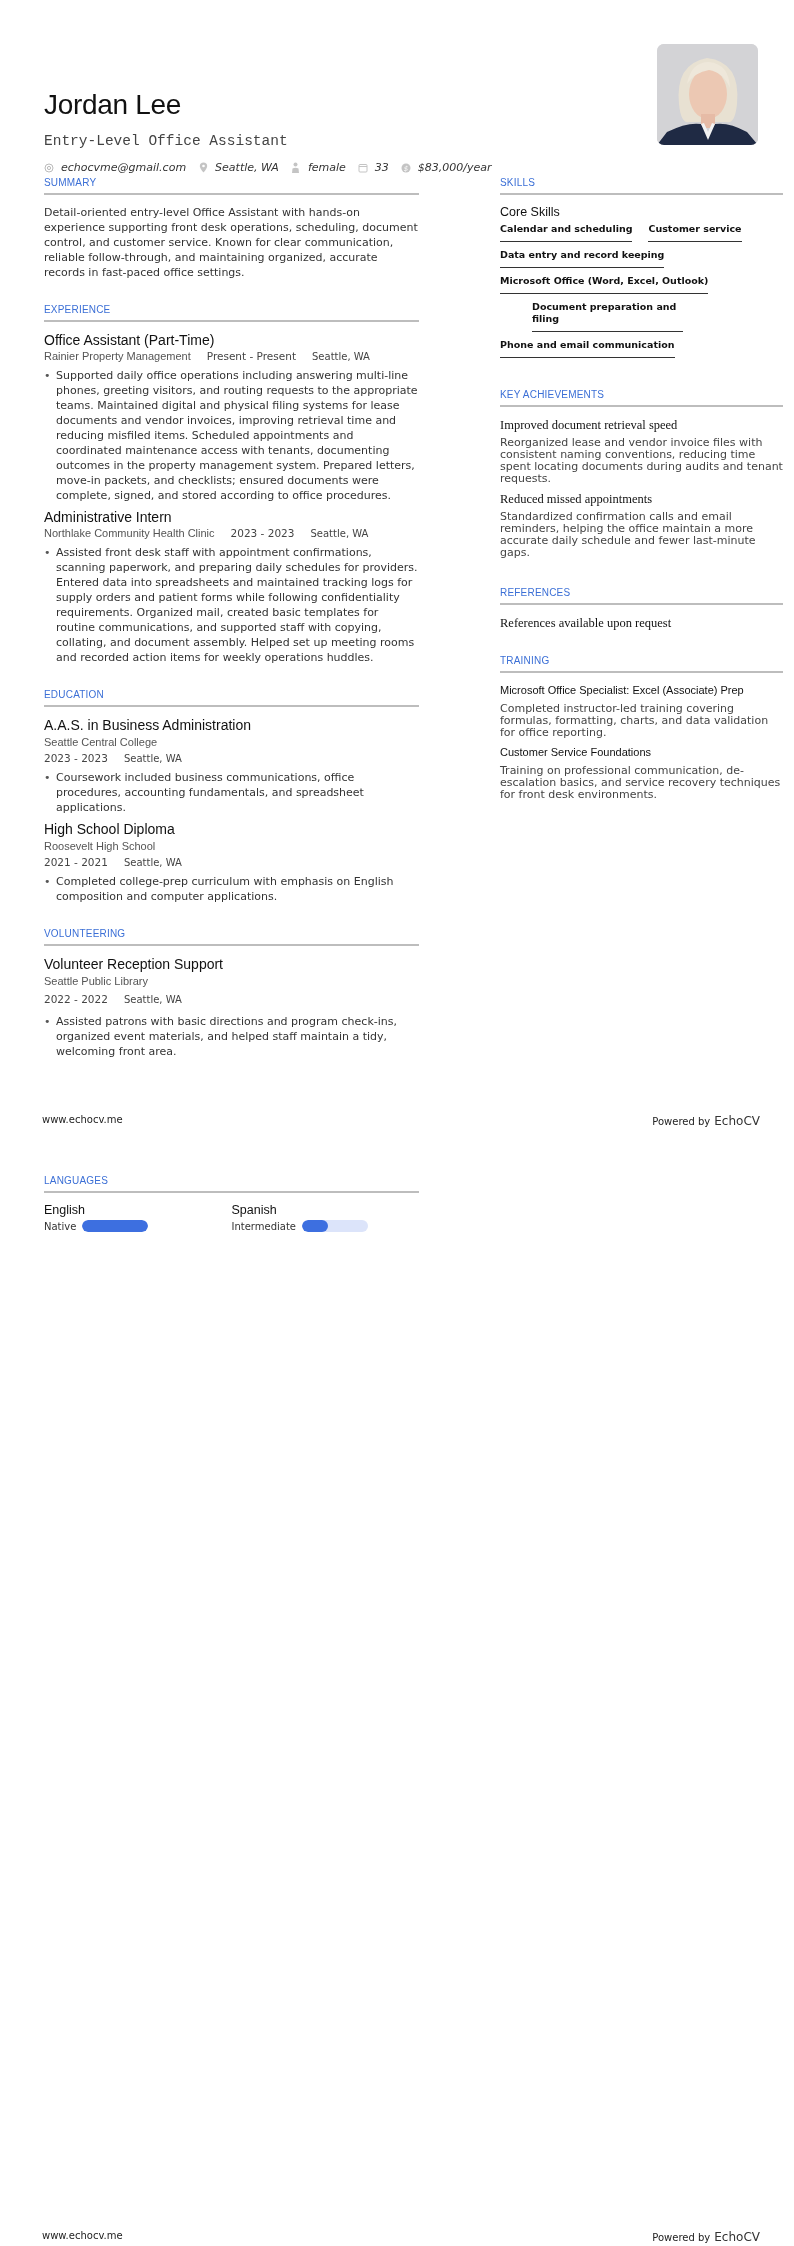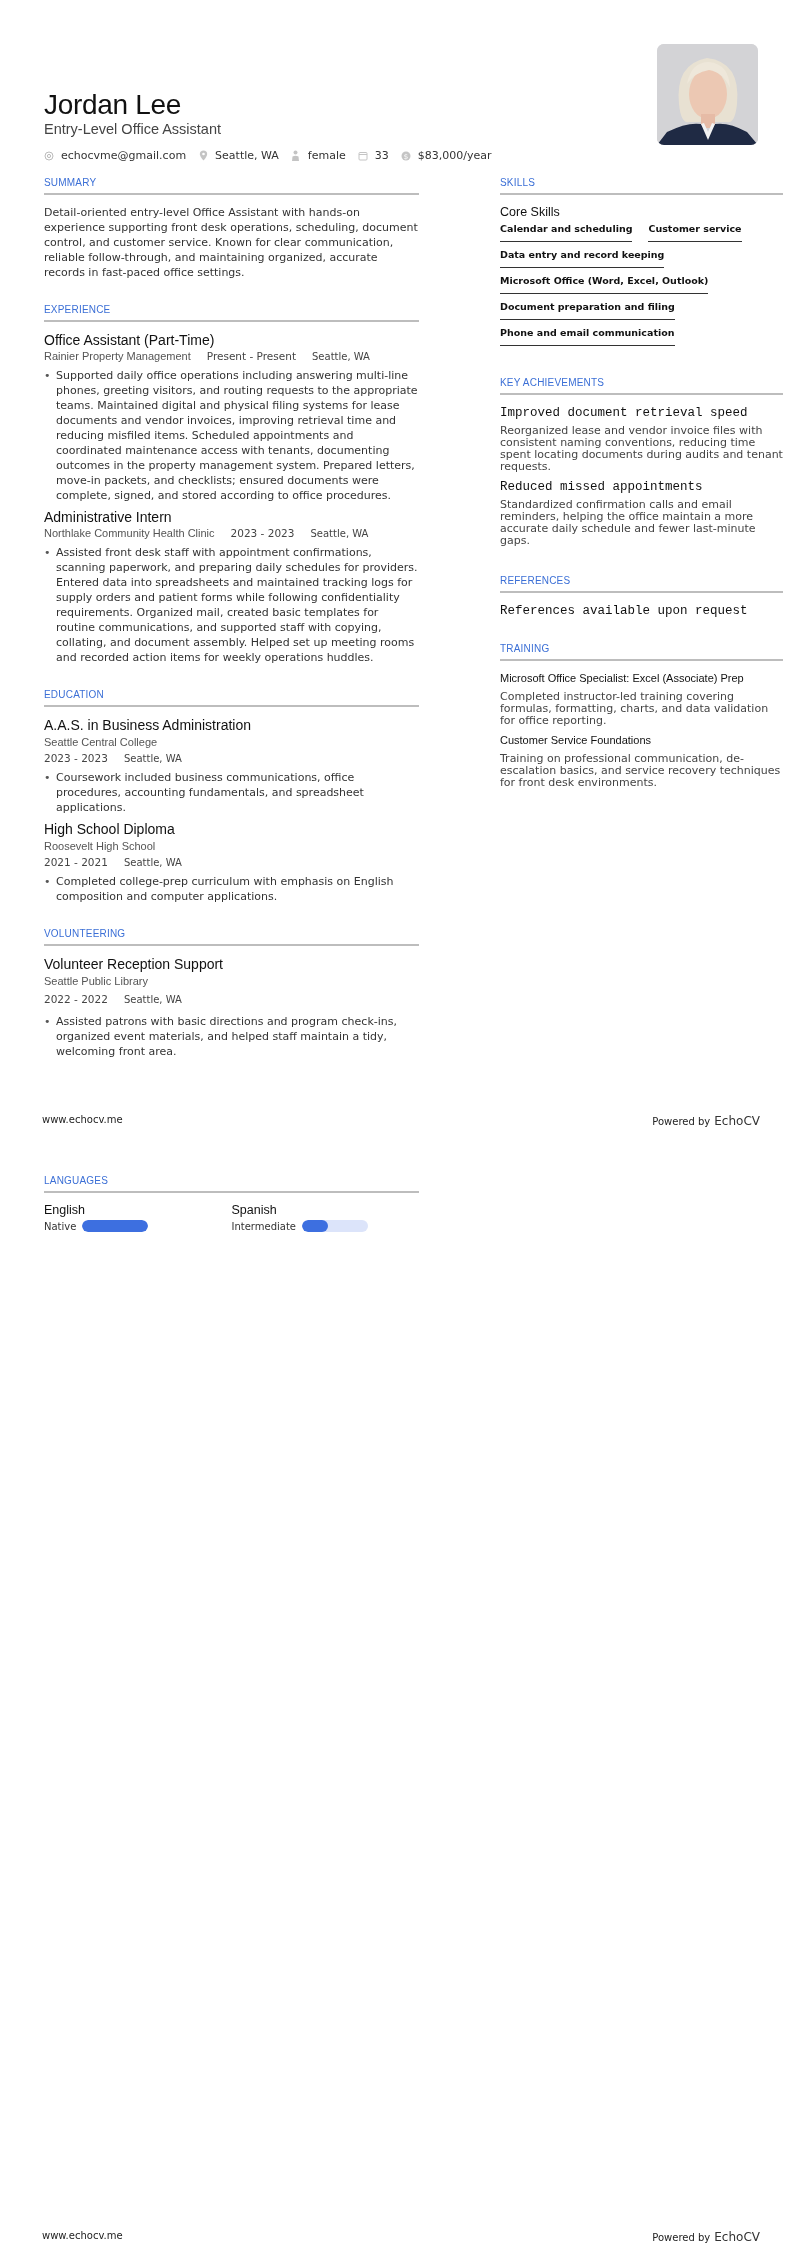--- a/index.html
+++ b/index.html
@@ -1,41 +1,41 @@
 <!DOCTYPE html>
 <html><head>
 <meta charset="utf-8">
 <style>
   * { box-sizing: border-box; margin: 0; padding: 0; }
   body { width: 794px; height: 2246px; background: #ffffff; font-family: "DejaVu Sans", sans-serif; color: #222; position: relative; overflow: hidden; }
   .header { position: absolute; left: 44px; top: 44px; width: 600px; }
   .name { font-family: "Liberation Sans", sans-serif; font-size: 28px; font-weight: 400; color: #111; letter-spacing: -0.3px; line-height: 32px; margin-top: 45px; }
-  .title { font-family: Liberation Sans, sans-serif; font-size: 14.5px; color: #444; margin-top: 0; }
-  .contacts { display: flex; align-items: flex-end; margin-top: 12px; font-size: 11px; color: #333; }
+  .title { font-family: Liberation Mono, monospace; font-size: 14.5px; color: #444; margin-top: 12px; }
+  .contacts { display: flex; align-items: flex-end; margin-top: 12px; font-size: 11px; color: #333; font-style: italic; }
   .contact { display: flex; align-items: center; margin-right: 12px; }
   .contact .ic { color: #bbb; font-size: 10px; margin-right: 7px; display: inline-flex; width: 10px; height: 10px; align-items: center; justify-content: center; }
   .photo { position: absolute; left: 657px; top: 44px; width: 101px; height: 101px; border-radius: 7px; overflow: hidden; background: linear-gradient(#d9d9db, #c9c9cc); }
   .col-left { position: absolute; left: 44px; width: 375px; }
   .col-right { position: absolute; left: 500px; width: 283px; }
   .sec-title { font-family: "Liberation Sans", sans-serif; font-size: 10px; color: #3b6fd6; letter-spacing: 0.2px; text-transform: uppercase; }
   .sec-rule { height: 2px; background: #bdbdbd; margin-top: 5px; margin-bottom: 10px; }
   .body-text { font-size: 11px; line-height: 15px; color: #333; }
   .item-title { font-family: "Liberation Sans", sans-serif; font-size: 14px; color: #111; line-height: 16px; }
   .item-sub { font-family: "Liberation Sans", sans-serif; font-size: 11px; color: #555; line-height: 16px; margin-top: 1px; }
   .meta-row { display: flex; align-items: baseline; font-size: 10.5px; color: #444; line-height: 16px; }
   .meta-row .org { font-family: "Liberation Sans", sans-serif; font-size: 11px; color: #555; margin-right: 16px; }
   .meta-row .dates { margin-right: 16px; }
   .meta-row .loc { font-size: 10px; }
   .bullet { display: flex; font-size: 11px; line-height: 15px; color: #333; margin-top: 3px; }
   .bullet .dot { width: 12px; flex-shrink: 0; color: #555; }
   .entry { margin-bottom: 6px; }
   .skill-head { font-family: "Liberation Sans", sans-serif; font-size: 12.5px; color: #111; margin-bottom: 4px; }
   .skills { display: flex; flex-wrap: wrap; }
   .skill { font-size: 9.5px; font-weight: bold; color: #111; padding-bottom: 6px; border-bottom: 1.5px solid #333; margin-right: 16px; margin-bottom: 7px; line-height: 12px; }
-  .ach-title { font-family: Liberation Mono, monospace; font-size: 12.5px; color: #111; line-height: 16px; margin-bottom: 4px; }
+  .ach-title { font-family: Liberation Serif, serif; font-size: 12.5px; color: #111; line-height: 16px; margin-bottom: 4px; }
   .ach-text { font-size: 11px; line-height: 12px; color: #444; margin-bottom: 6px; }
   .tr-title { font-family: "Liberation Sans", sans-serif; font-size: 11px; color: #111; line-height: 15px; margin-bottom: 5px; }
   .footer { position: absolute; left: 42px; width: 718px; display: flex; justify-content: space-between; font-size: 10px; color: #222; }
   .footer .brand { font-size: 12px; color: #333; margin-left: 4px; }
   .lang-row { display: flex; }
   .lang { width: 192px; }
   .lang-name { font-family: "Liberation Sans", sans-serif; font-size: 12.5px; color: #111; line-height: 15px; }
   .lang-level { display: flex; align-items: center; font-size: 10px; color: #333; margin-top: 2px; }
   .lang-bar { width: 66px; height: 12px; border-radius: 6px; background: #dce4fa; margin-left: 6px; overflow: hidden; }
   .lang-fill { height: 100%; border-radius: 6px; background: #3d6fe0; }
@@ -199,21 +199,21 @@
 
   <section>
     <div class="sec-title">SKILLS</div>
     <div class="sec-rule"></div>
     <div class="skill-head">Core Skills</div>
     <div class="skills">
       <span class="skill">Calendar and scheduling</span>
       <span class="skill">Customer service</span>
       <span class="skill">Data entry and record keeping</span>
       <span class="skill" style="margin-right:60px;">Microsoft Office (Word, Excel, Outlook)</span>
-      <span class="skill" style="margin-right:100px;">Document preparation and filing</span>
+      <span class="skill" style="margin-right:100px;margin-left:32px;">Document preparation and filing</span>
       <span class="skill">Phone and email communication</span>
     </div>
   </section>
 
   <section style="margin-top:24px;">
     <div class="sec-title">KEY ACHIEVEMENTS</div>
     <div class="sec-rule"></div>
     <div class="ach-title">Improved document retrieval speed</div>
     <div class="ach-text">Reorganized lease and vendor invoice files with consistent naming conventions, reducing time spent locating documents during audits and tenant requests.</div>
     <div class="ach-title">Reduced missed appointments</div>

